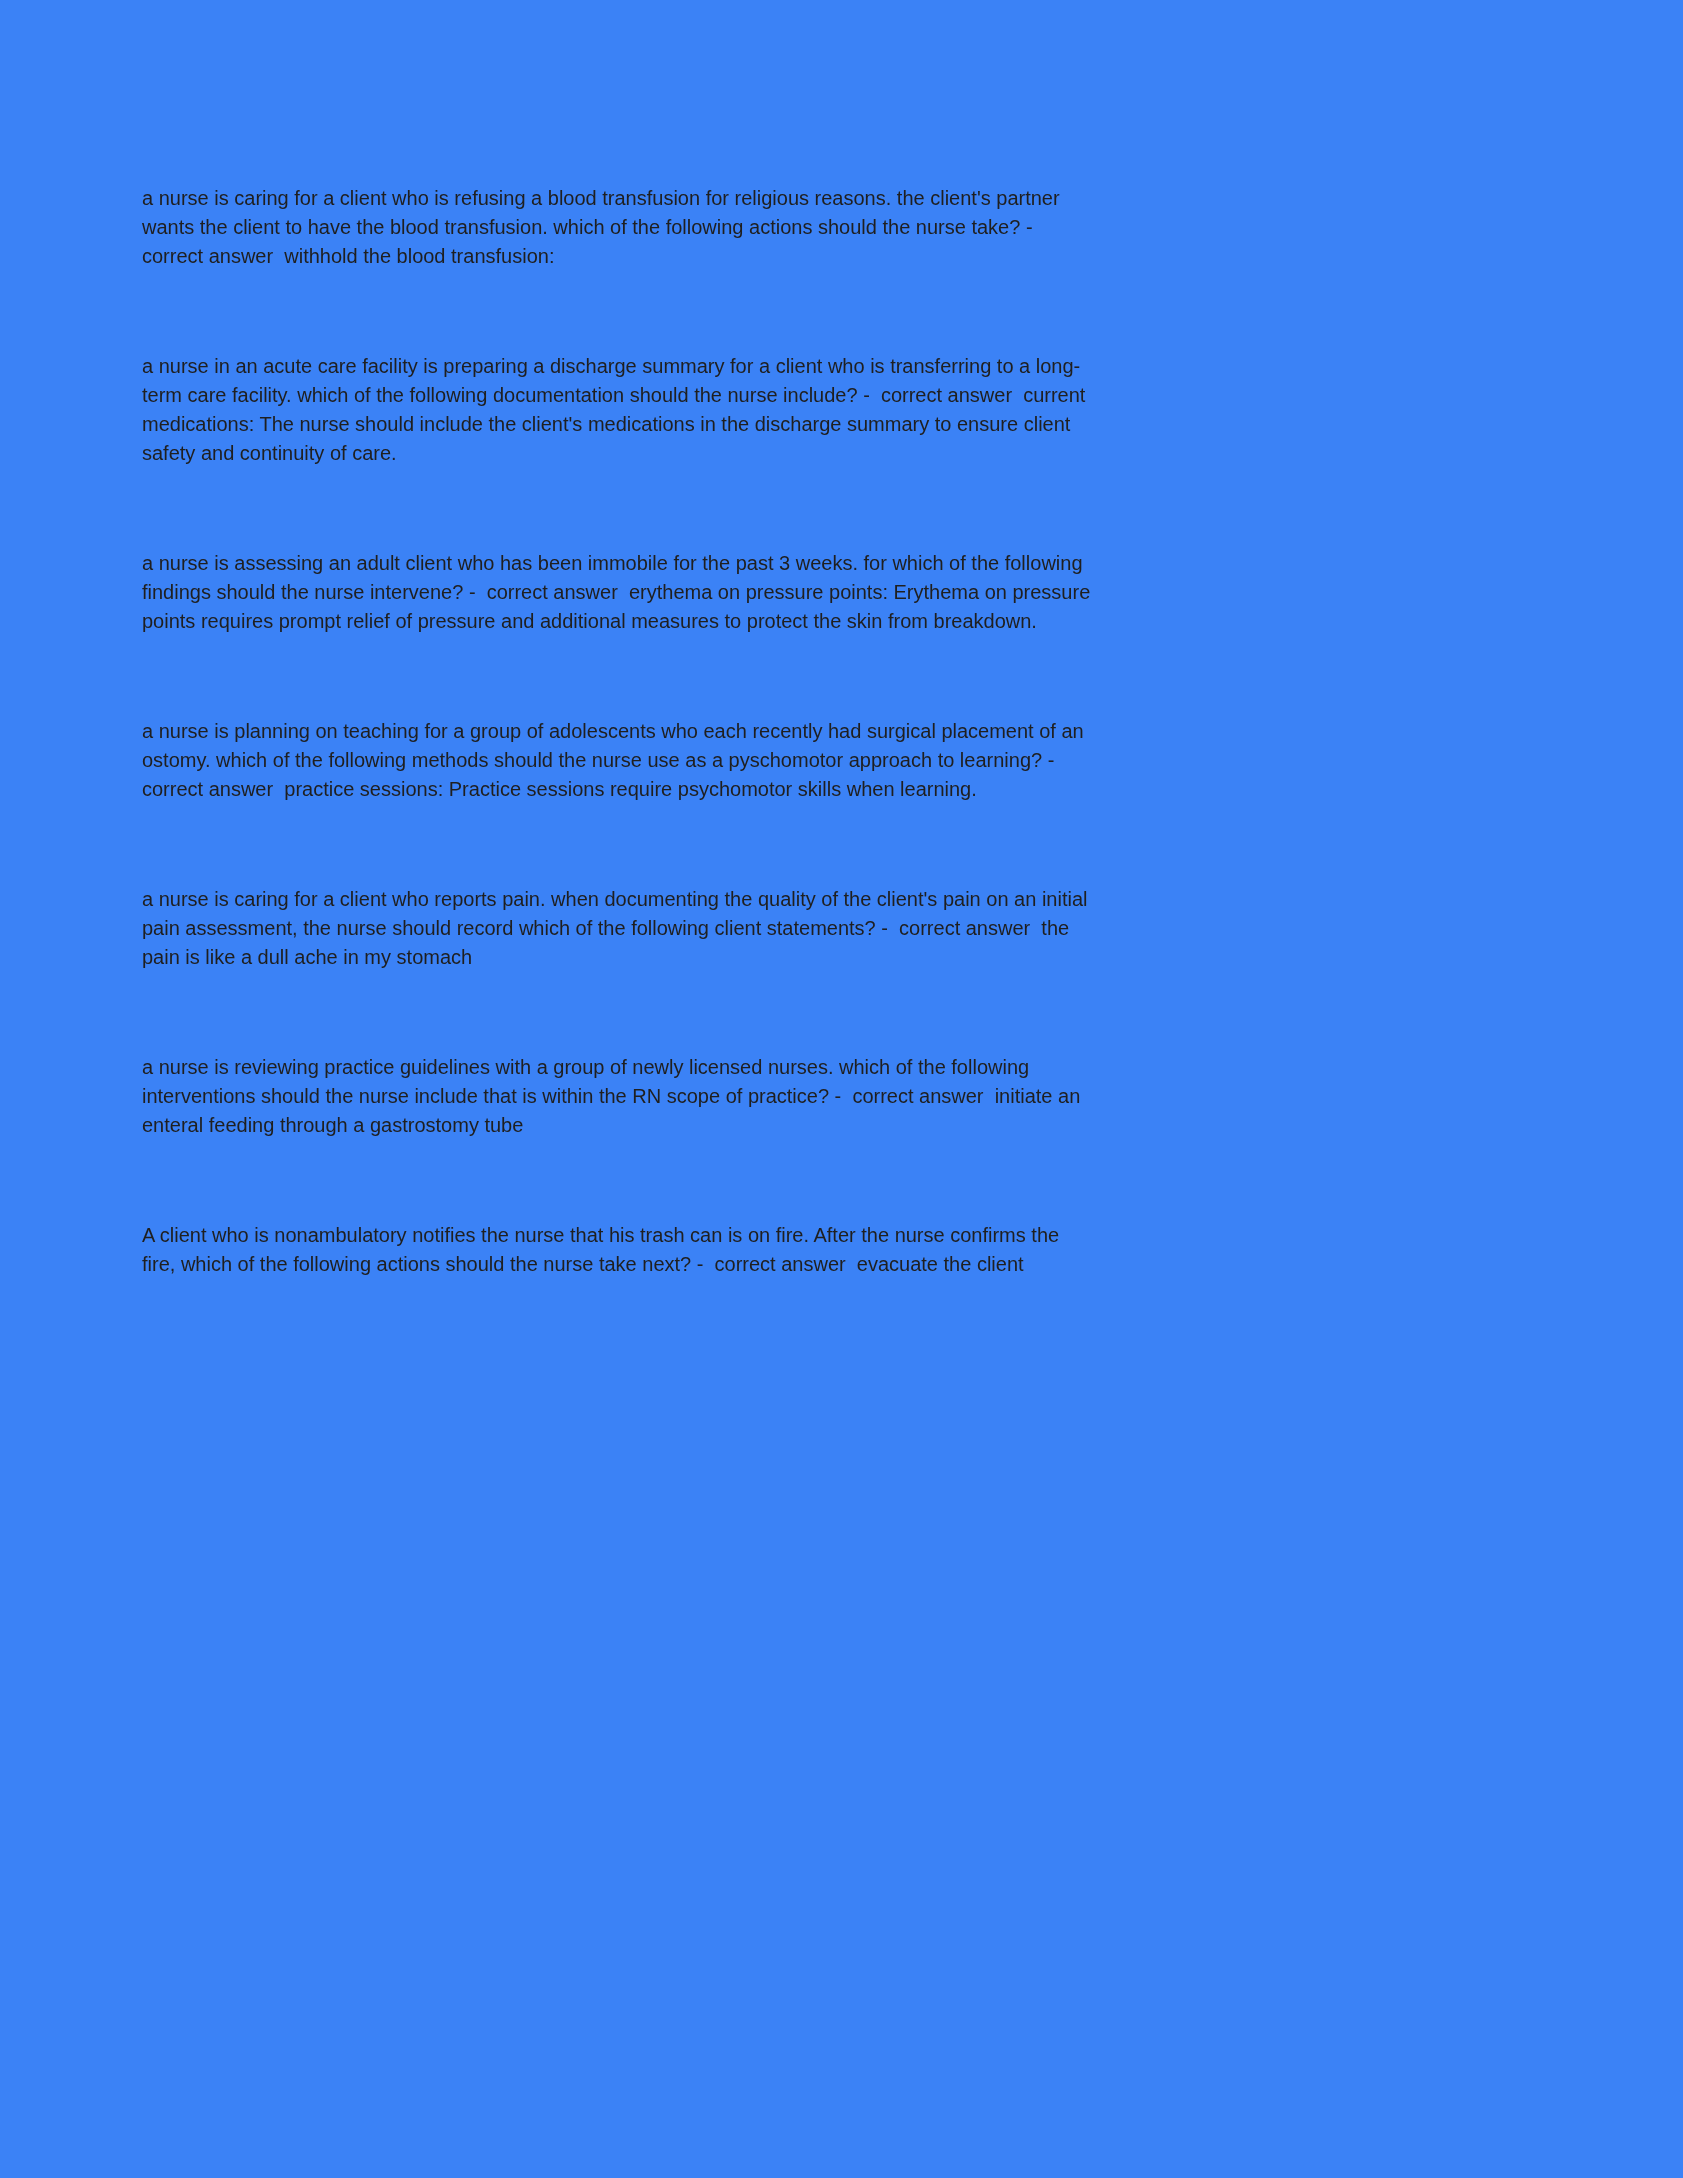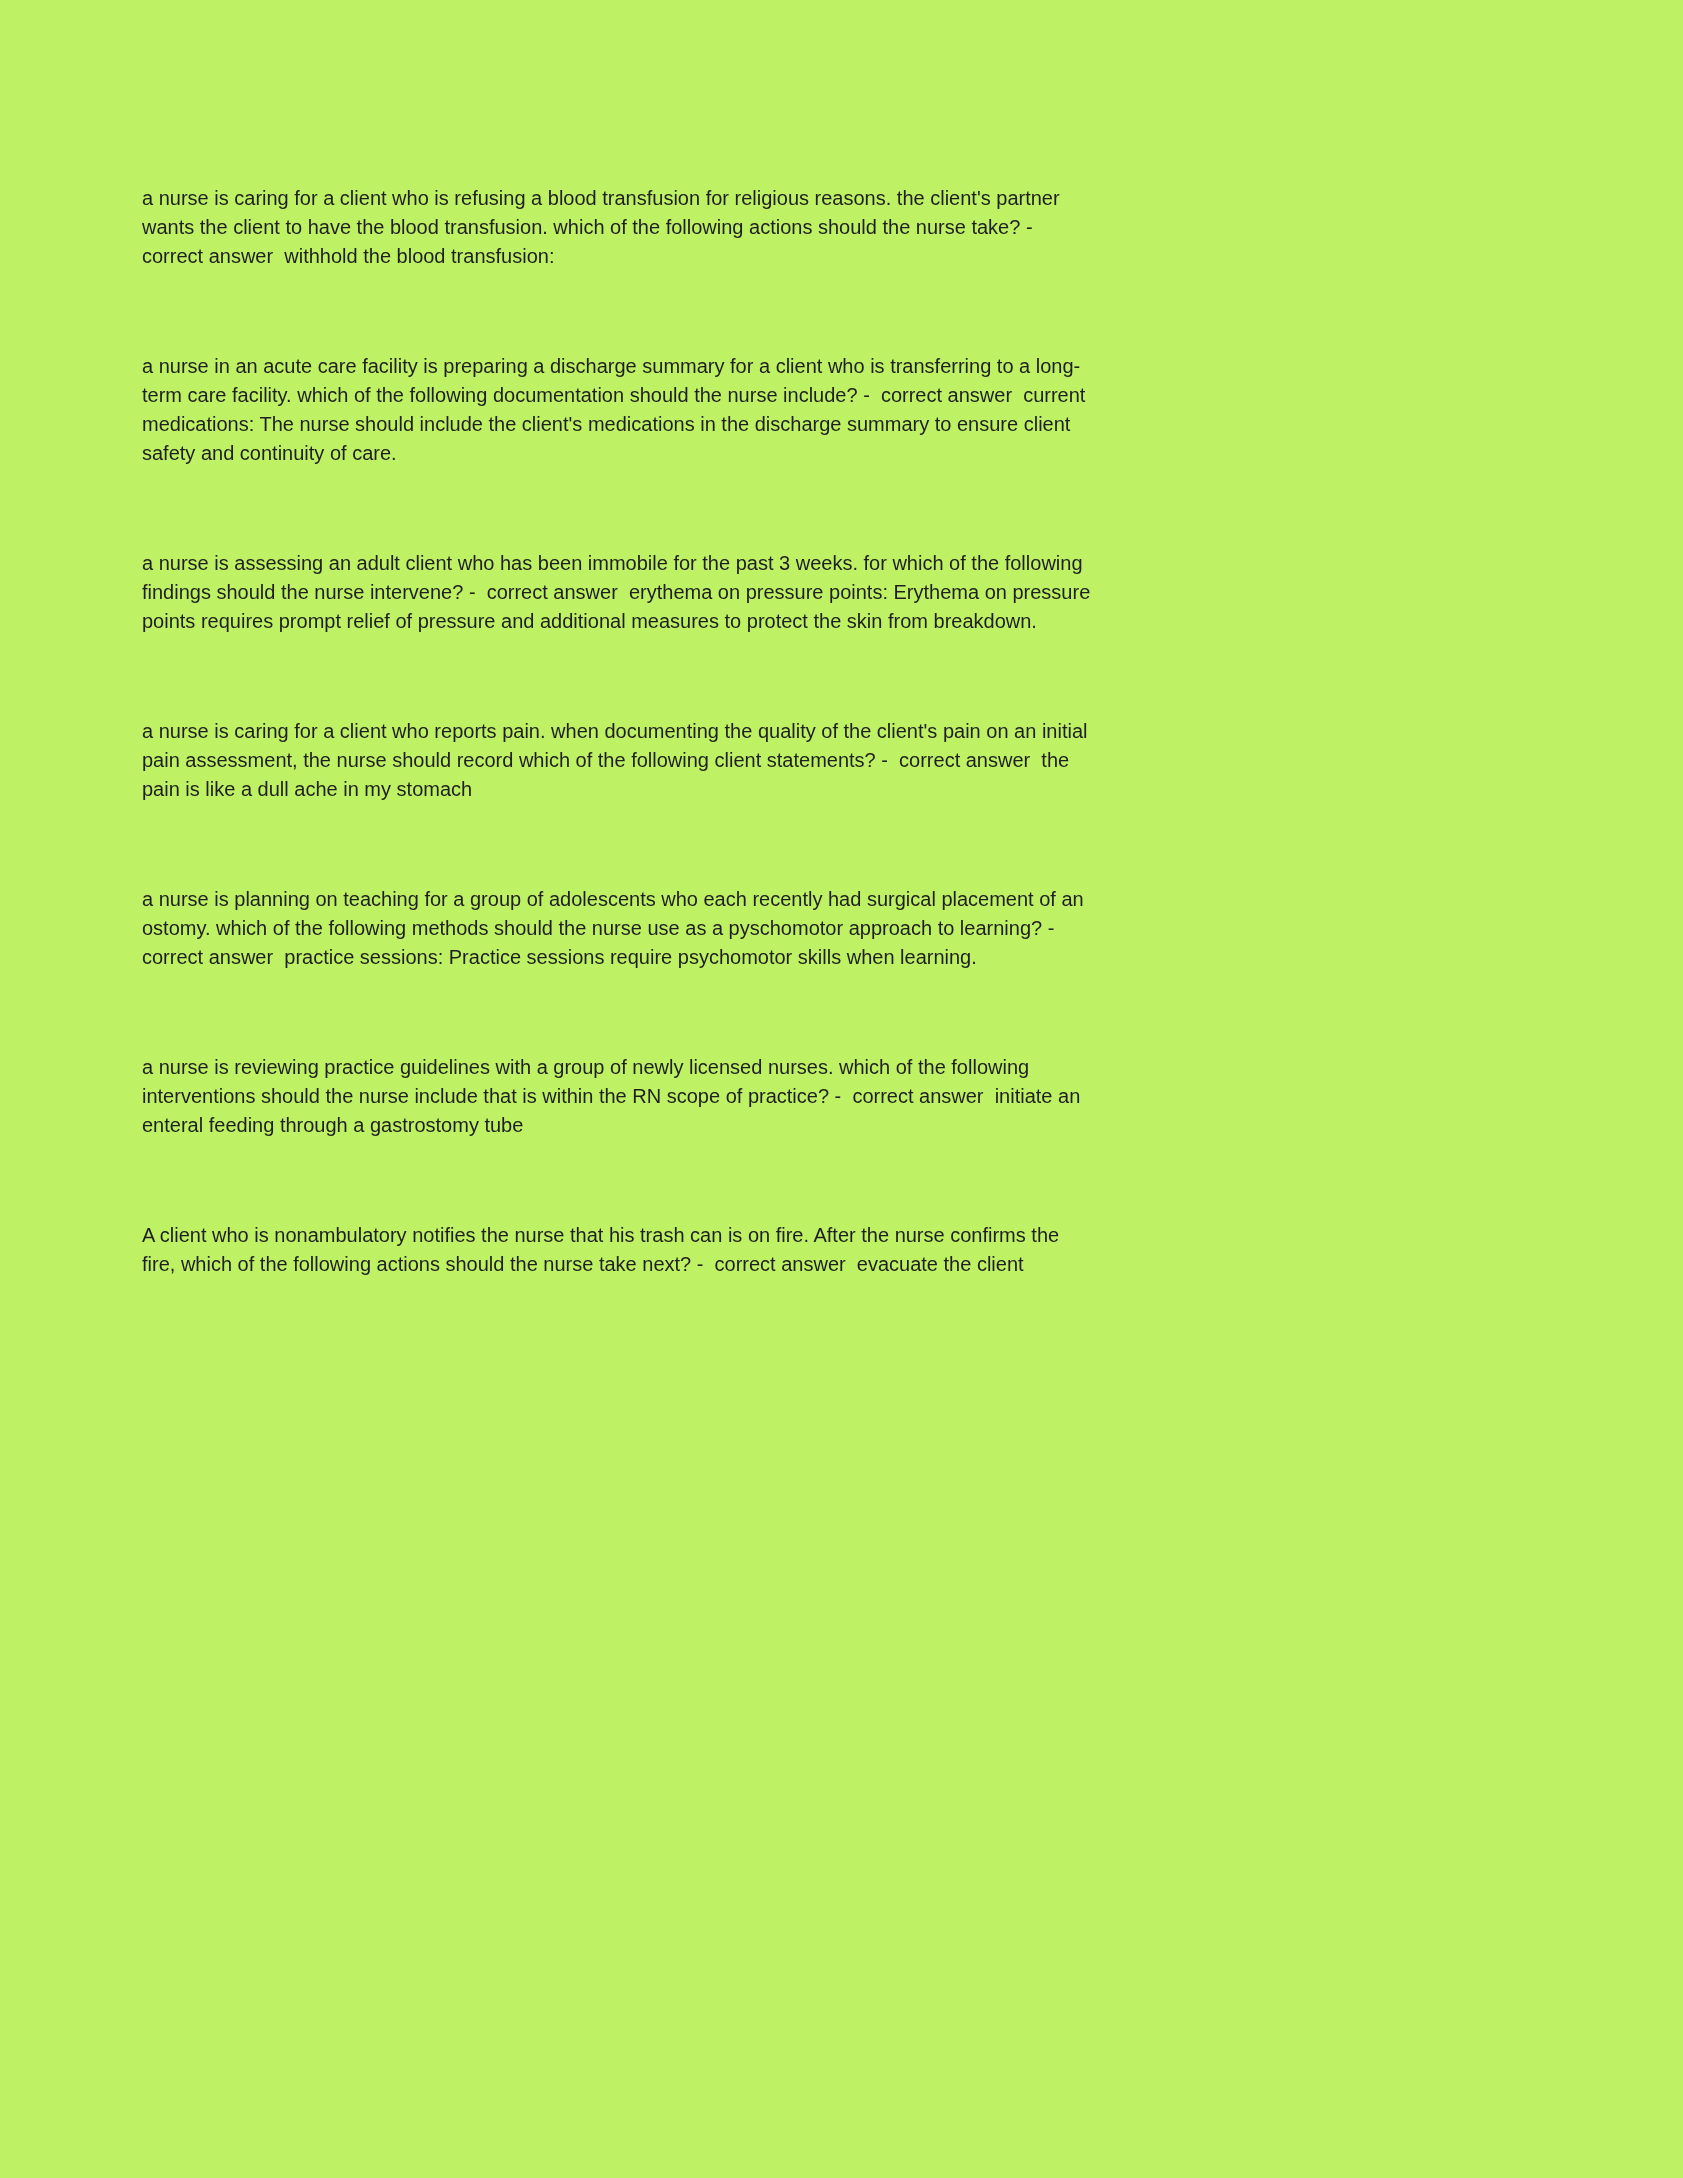--- a/index.html
+++ b/index.html
@@ -4,21 +4,21 @@
 <style>
   html, body {
     margin: 0;
     padding: 0;
     background: #ffffff;
   }
   .page {
     position: relative;
     width: 1683px;
     height: 2178px;
-    background: #bef264;
+    background: #3b82f6;
     overflow: hidden;
     font-family: "Liberation Sans", sans-serif;
   }
   .content {
     position: absolute;
     top: 184px;
     left: 142px;
     width: 950px;
     color: #1f1f1f;
     font-size: 20px;
@@ -34,19 +34,19 @@
   }
 </style>
 </head>
 <body>
 
 <div class="page">
   <div class="content">
     <p class="para">a nurse is caring for a client who is refusing a blood transfusion for religious reasons. the client's partner wants the client to have the blood transfusion. which of the following actions should the nurse take? - correct answer  withhold the blood transfusion:</p>
     <p class="para new-block">a nurse in an acute care facility is preparing a discharge summary for a client who is transferring to a long-term care facility. which of the following documentation should the nurse include? -  correct answer  current medications: The nurse should include the client's medications in the discharge summary to ensure client safety and continuity of care.</p>
     <p class="para new-block">a nurse is assessing an adult client who has been immobile for the past 3 weeks. for which of the following findings should the nurse intervene? -  correct answer  erythema on pressure points: Erythema on pressure points requires prompt relief of pressure and additional measures to protect the skin from breakdown.</p>
+    <p class="para new-block">a nurse is planning on teaching for a group of adolescents who each recently had surgical placement of an ostomy. which of the following methods should the nurse use as a pyschomotor approach to learning? -  correct answer  practice sessions: Practice sessions require psychomotor skills when learning.</p>
     <p class="para new-block">a nurse is caring for a client who reports pain. when documenting the quality of the client's pain on an initial pain assessment, the nurse should record which of the following client statements? -  correct answer  the pain is like a dull ache in my stomach</p>
-    <p class="para new-block">a nurse is planning on teaching for a group of adolescents who each recently had surgical placement of an ostomy. which of the following methods should the nurse use as a pyschomotor approach to learning? -  correct answer  practice sessions: Practice sessions require psychomotor skills when learning.</p>
     <p class="para new-block">a nurse is reviewing practice guidelines with a group of newly licensed nurses. which of the following interventions should the nurse include that is within the RN scope of practice? -  correct answer  initiate an enteral feeding through a gastrostomy tube</p>
     <p class="para new-block">A client who is nonambulatory notifies the nurse that his trash can is on fire. After the nurse confirms the fire, which of the following actions should the nurse take next? -  correct answer  evacuate the client</p>
   </div>
 </div>
 
 
 </body></html>

